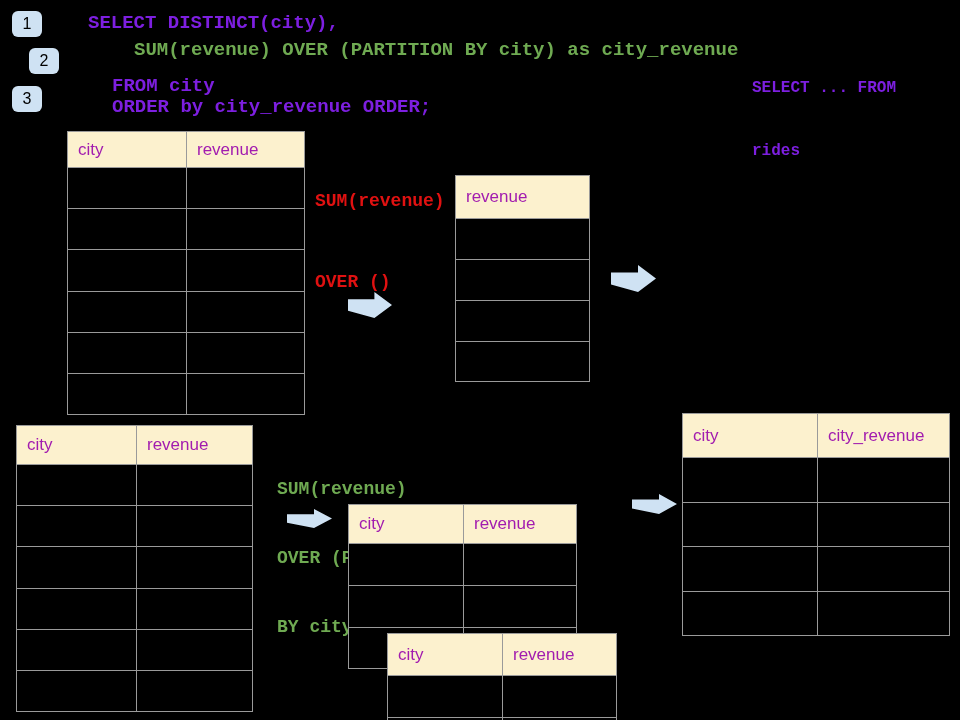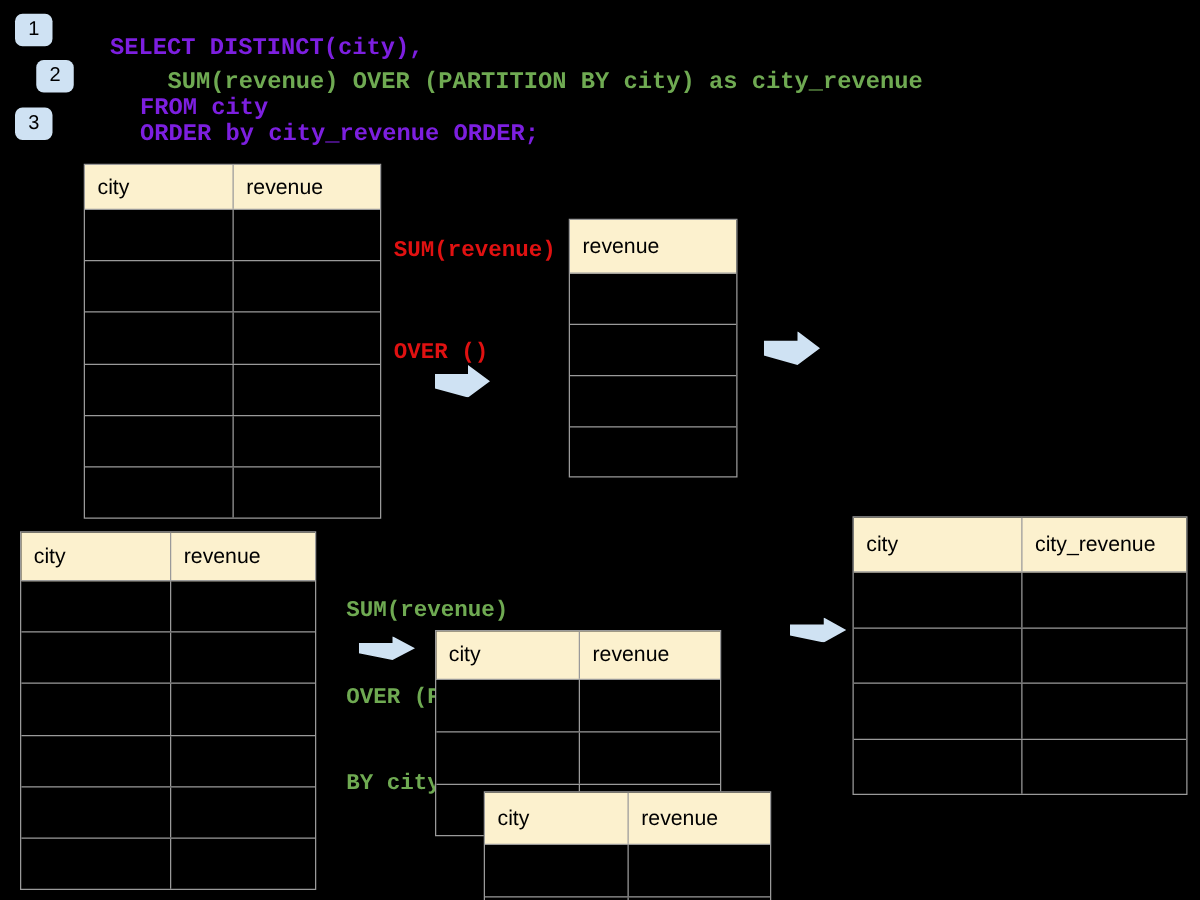--- a/index.html
+++ b/index.html
@@ -40,42 +40,46 @@
     position:absolute;background:var(--blue);
     clip-path:polygon(0 28%,60% 28%,60% 0,100% 50%,60% 100%,0 72%);
   }
   
   .tbl{
     position:absolute;background:#000;border:1px solid var(--border);overflow:hidden;
   }
   .thead{display:flex;background:var(--cream);border-bottom:1px solid var(--border)}
   .hcell{
     display:flex;align-items:center;padding-left:10px;
-    font:17px "Liberation Sans",sans-serif;color:#000000;
+    font:17px "Liberation Sans",sans-serif;color:#a21caf;
   }
   .hcell.split{border-right:1px solid var(--border)}
   .hcell:last-child{flex:1}
   .trow{display:flex;border-bottom:1px solid var(--border)}
   .trow:last-child{border-bottom:0}
   .tcell{height:100%;border-right:1px solid var(--border)}
 </style>
 </head>
 <body>
 
 <div id="page">
 
   <div class="badge" style="left:12px;top:11px">1</div>
   <div class="badge" style="left:29px;top:48px">2</div>
   <div class="badge" style="left:12px;top:86px">3</div>
 
-  <div class="mono code purple" style="left:88px;top:28px">SELECT DISTINCT(city),</div>
-  <div class="mono code green" style="left:134px;top:55px">SUM(revenue) OVER (PARTITION BY city) as city_revenue</div>
+  <div class="mono code purple" style="left:88px;top:13px">SELECT DISTINCT(city),</div>
+  <div class="mono code green" style="left:134px;top:40px">SUM(revenue) OVER (PARTITION BY city) as city_revenue</div>
   <div class="mono code purple" style="left:112px;top:76px">FROM city</div>
   <div class="mono code purple" style="left:112px;top:97px">ORDER by city_revenue ORDER;</div>
 
+  <div class="mono note purple" style="left:752px;top:36px">
+    <div>SELECT ... FROM</div>
+    <div>rides</div>
+  </div>
 
   <div class="mono ann-red red" style="left:315px;top:134px">
     <div>SUM(revenue)</div>
     <div>OVER ()</div>
   </div>
 
   <div class="mono ann-green green" style="left:277px;top:432px">
     <div>SUM(revenue)</div>
     <div>OVER (PARTITION</div>
     <div>BY city)</div>

